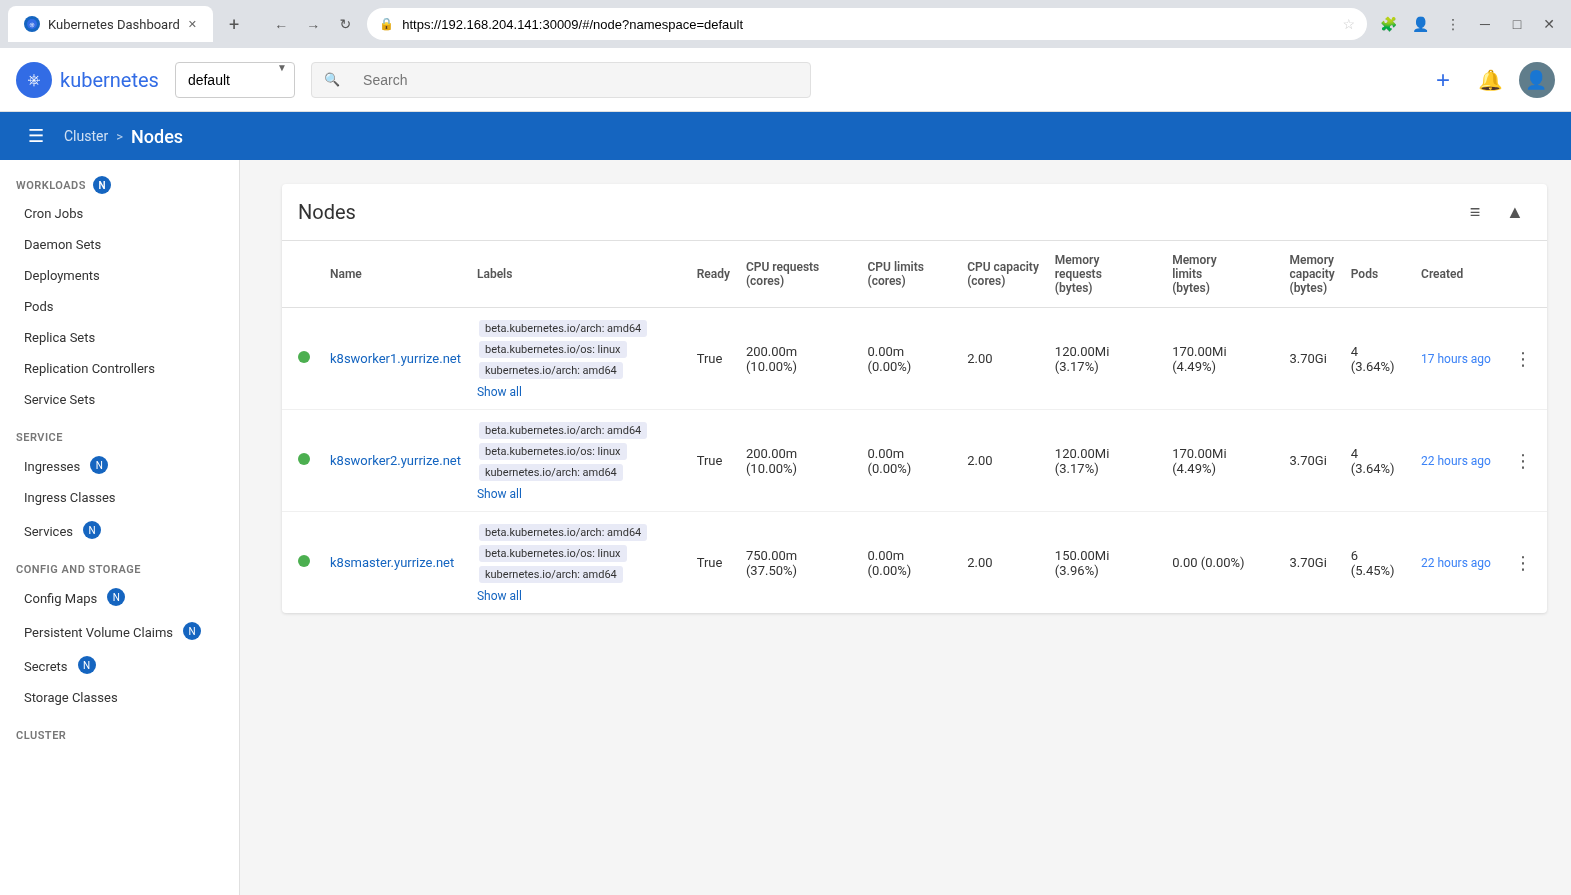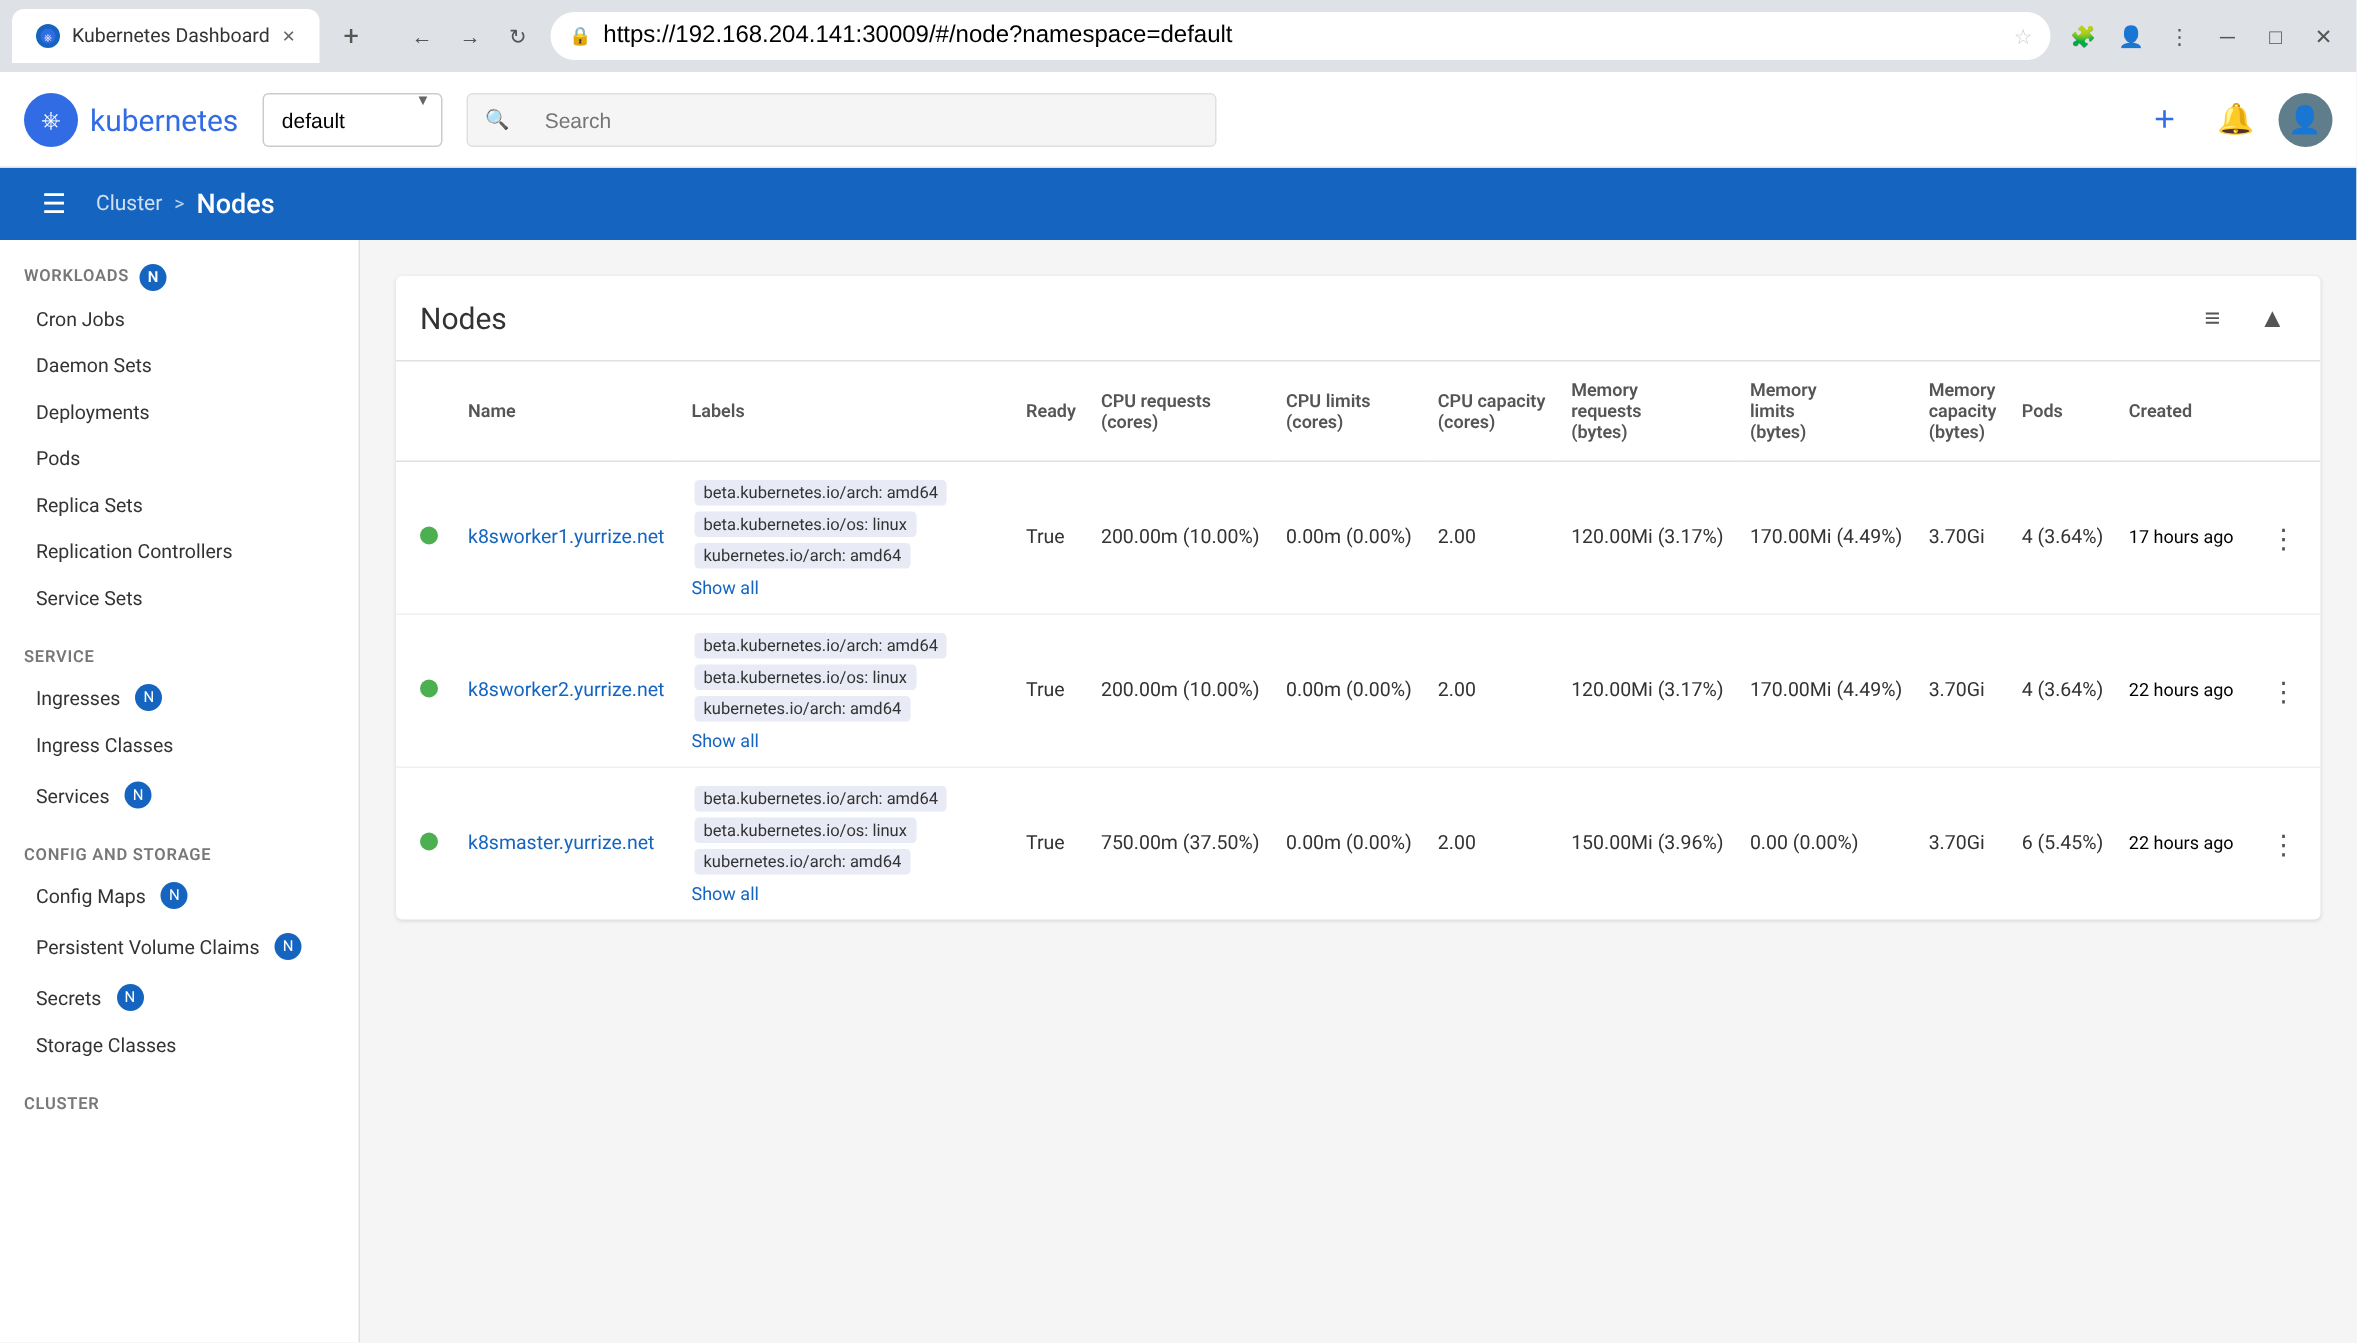--- a/index.html
+++ b/index.html
@@ -32,21 +32,21 @@
 
     
     .breadcrumb-bar { background: #1565c0; height: 48px; display: flex; align-items: center; padding: 0 16px; gap: 8px; color: white; }
     .hamburger-btn { width: 40px; height: 40px; border-radius: 50%; border: none; background: transparent; cursor: pointer; color: white; font-size: 18px; display: flex; align-items: center; justify-content: center; }
     .breadcrumb-item { font-size: 14px; cursor: pointer; }
     .breadcrumb-item.link { color: rgba(255,255,255,0.8); }
     .breadcrumb-separator { color: rgba(255,255,255,0.7); }
     .breadcrumb-item.current { font-size: 18px; font-weight: 500; color: white; }
 
     
-    .app-body { display: flex; height: calc(895px - 48px - 64px - 48px); }
+    .app-body { display: flex; height: calc(895px - 48px - 64px - 48px); gap: 18px; }
 
     
     .sidebar { width: 240px; background: white; overflow-y: auto; border-right: 1px solid #e0e0e0; padding-bottom: 16px; }
     .sidebar-section-title { font-size: 11px; font-weight: 600; color: #777; padding: 16px 16px 4px; text-transform: uppercase; letter-spacing: 0.5px; }
     .sidebar-item { display: flex; align-items: flex-end; padding: 8px 16px 8px 24px; cursor: pointer; font-size: 13px; color: #333; gap: 6px; }
     .badge { display: inline-flex; align-items: center; justify-content: center; width: 18px; height: 18px; background: #1565c0; color: white; border-radius: 50%; font-size: 10px; margin-left: 4px; }
 
     
     .main-content { flex: 1; overflow: auto; padding: 24px; }
 
@@ -58,21 +58,21 @@
     th:first-child { width: 40px; padding-left: 16px; }
     tbody tr { border-bottom: 1px solid #f0f0f0; }
     tbody tr:last-child { border-bottom: none; }
     td { padding: 10px 8px; font-size: 13px; vertical-align: middle; }
     td:first-child { padding-left: 16px; }
     .node-link { color: #1565c0; text-decoration: none; cursor: pointer; }
     .status-dot { width: 12px; height: 12px; border-radius: 50%; background: #4caf50; display: inline-block; }
     .label-chip { display: inline-block; background: #e8eaf6; border-radius: 3px; padding: 2px 6px; font-size: 11px; color: #333; margin: 2px; }
     .show-all { color: #1565c0; cursor: pointer; font-size: 12px; display: block; margin-top: 4px; }
     .labels-cell { max-width: 220px; }
-    .time-text { font-size: 12px; color: #000000; white-space: nowrap; }
+    .time-text { font-size: 12px; color: #3b82f6; white-space: nowrap; }
     .menu-btn { width: 32px; height: 32px; border-radius: 50%; border: none; background: transparent; cursor: pointer; font-size: 18px; color: #555; display: flex; align-items: center; justify-content: center; }
   </style>
 </head>
 <body>
 
 <div class="browser-chrome">
   <div class="browser-tab">
     <div class="favicon">
       <svg width="12" height="12" viewBox="0 0 12 12">
           <circle cx="6" cy="6" r="5" fill="#326ce5"></circle>
@@ -84,21 +84,21 @@
   </div>
   <span style="color:#555;font-size:18px;cursor:pointer;padding:0 8px;">+</span>
   <div style="flex:1;display:flex;align-items:center;gap:4px;margin-left:8px;">
     <div class="browser-nav">
       <button class="nav-btn">←</button>
       <button class="nav-btn">→</button>
       <button class="nav-btn">↻</button>
     </div>
     <div class="address-bar">
       <span style="font-size:12px;color:#777;">🔒</span>
-      <input type="text" style="flex: 1 1 0%; border: none; outline: none; font-size: 16px;" value="https://192.168.204.141:30009/#/node?namespace=default">
+      <input type="text" style="flex: 1 1 0%; border: none; outline: none; font-size: 13px;" value="https://192.168.204.141:30009/#/node?namespace=default">
       <span style="font-size:14px;color:#ccc;">☆</span>
     </div>
   </div>
   <div class="browser-actions">
     <button class="nav-btn">🧩</button>
     <button class="nav-btn">👤</button>
     <button class="nav-btn">⋮</button>
     <button class="nav-btn">─</button>
     <button class="nav-btn">□</button>
     <button class="nav-btn">✕</button>

